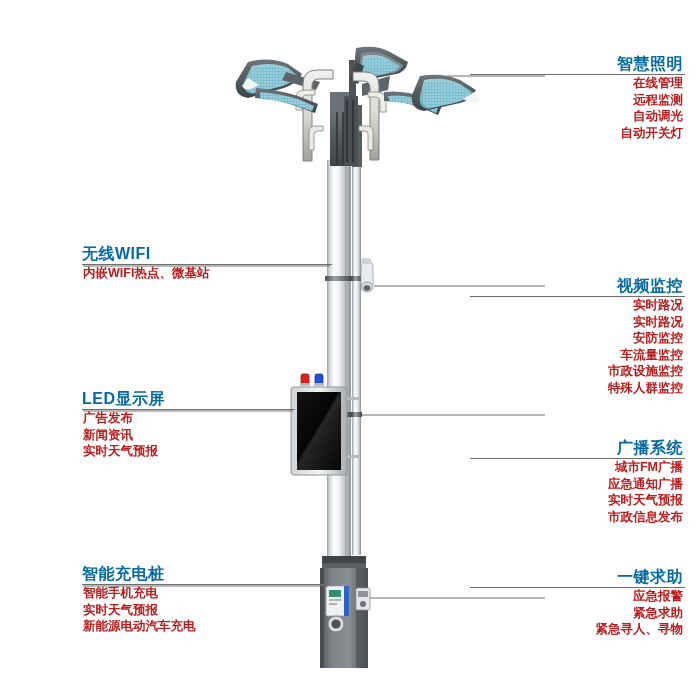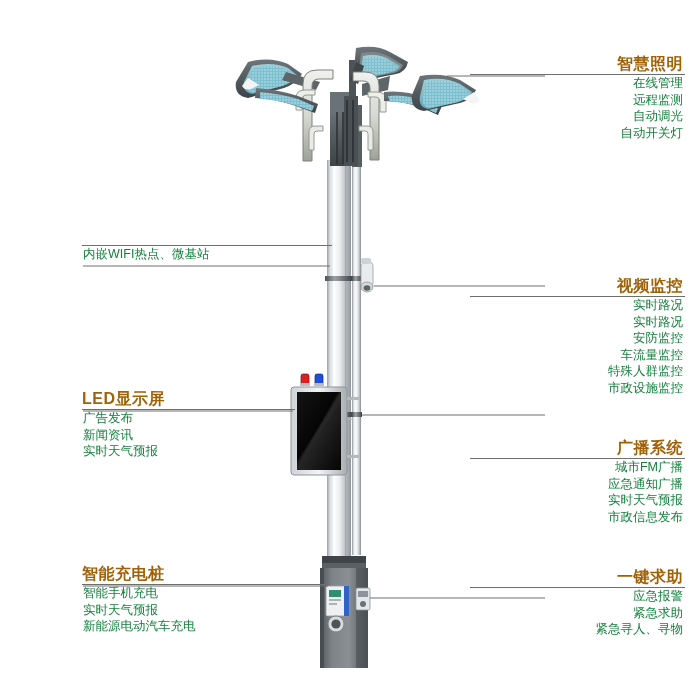--- a/index.html
+++ b/index.html
@@ -27,32 +27,33 @@
   }
   .callout {
     position: absolute;
   }
   .callout .c-title {
     font-size: 16px;
     font-weight: bold;
     letter-spacing: 0.5px;
     line-height: 19px;
     white-space: nowrap;
-    color: #a16207;
+    color: #0369a1;
   }
   .callout .c-rule {
     height: 0;
     border-top: 1px solid #6e6e6e;
     margin-top: 1px;
   }
   .callout .c-item {
     font-size: 12.5px;
     line-height: 16.5px;
     white-space: nowrap;
-    color: #15803d;
+    color: #b91c1c;
+    font-weight: bold;
   }
   .callout.right { text-align: right; }
   .callout.left  { text-align: left; }
   .callout.right .c-title { padding-right: 2px; }
   .callout.right .c-items { padding-right: 2px; }
   .callout.left  .c-items { padding-left: 1px; }
 </style>
 </head>
 <body>
 
@@ -271,22 +272,22 @@
   </div>
 
   <div class="callout right" style="left:470px; top:264px; width:215px;margin-top:12px;">
     <div class="c-title">视频监控</div>
     <div class="c-rule"></div>
     <div class="c-items">
       <div class="c-item">实时路况</div>
       <div class="c-item">实时路况</div>
       <div class="c-item">安防监控</div>
       <div class="c-item">车流量监控</div>
+      <div class="c-item">市政设施监控</div>
       <div class="c-item">特殊人群监控</div>
-      <div class="c-item">市政设施监控</div>
     </div>
   </div>
 
   <div class="callout right" style="left:470px; top:394px; width:215px;margin-top:44px;">
     <div class="c-title">广播系统</div>
     <div class="c-rule"></div>
     <div class="c-items">
       <div class="c-item">城市FM广播</div>
       <div class="c-item">应急通知广播</div>
       <div class="c-item">实时天气预报</div>
@@ -298,20 +299,21 @@
     <div class="c-title">一键求助</div>
     <div class="c-rule"></div>
     <div class="c-items">
       <div class="c-item">应急报警</div>
       <div class="c-item">紧急求助</div>
       <div class="c-item">紧急寻人、寻物</div>
     </div>
   </div>
 
   <div class="callout left" style="left:82px; top:244px; width:250px;">
+    <div class="c-title">无线WIFI</div>
     <div class="c-rule"></div>
     <div class="c-items">
       <div class="c-item">内嵌WIFI热点、微基站</div>
     </div>
   </div>
 
   <div class="callout left" style="left:82px; top:389px; width:213px;">
     <div class="c-title">LED显示屏</div>
     <div class="c-rule"></div>
     <div class="c-items">

